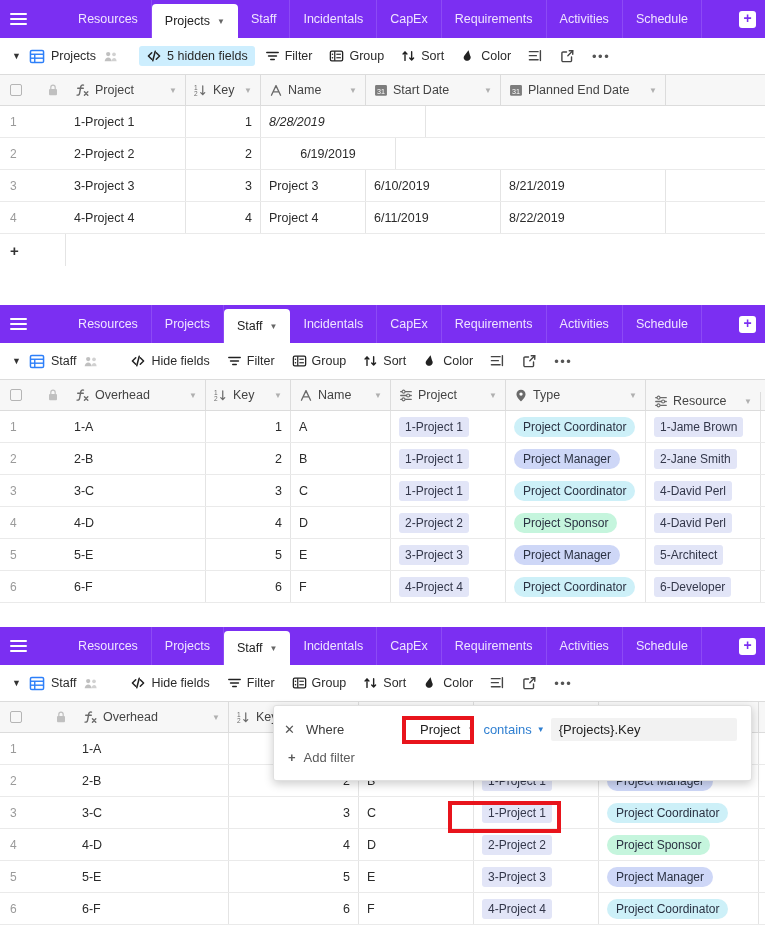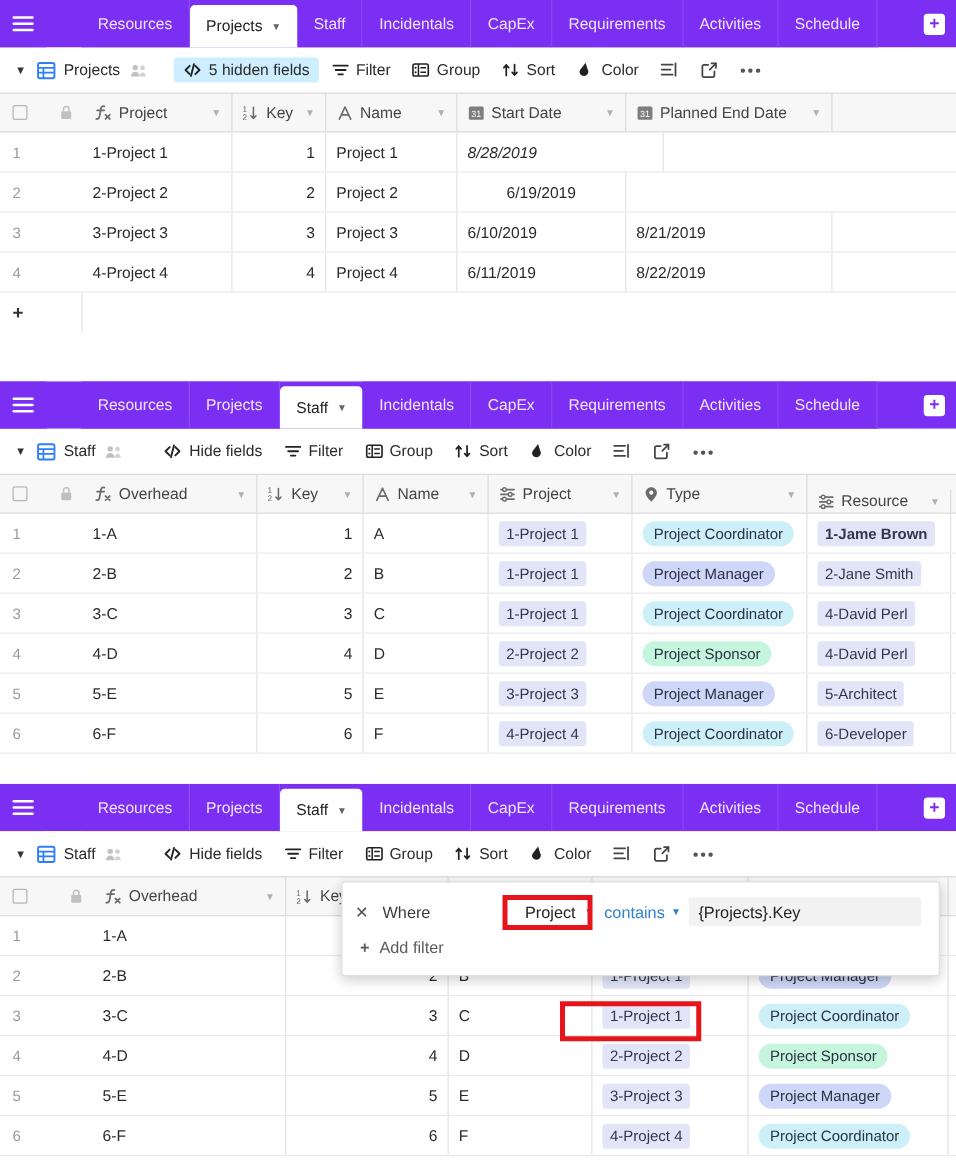--- a/index.html
+++ b/index.html
@@ -325,37 +325,31 @@
           </div>
         </div>
         <div class="grid-row drow">
           <div class="cell rownum" style="width: 66px;">1</div>
           <div class="cell" style="width: 120px;">
             <span>1-Project 1</span>
           </div>
           <div class="cell num" style="width: 75px;">
             <span>1</span>
           </div>
-          <div class="cell" style="width: 105px;">
-            <span>Project 1</span>
-          </div>
           <div class="cell" style="width: 165px; font-style: italic;">
             <span>8/28/2019</span>
           </div>
         </div>
         <div class="grid-row drow">
           <div class="cell rownum" style="width: 66px;">2</div>
           <div class="cell" style="width: 120px;">
             <span>2-Project 2</span>
           </div>
           <div class="cell num" style="width: 75px;">
             <span>2</span>
-          </div>
-          <div class="cell" style="width: 105px;">
-            <span>Project 2</span>
           </div>
           <div class="cell" style="width: 135px; justify-content: center;">
             <span>6/19/2019</span>
           </div>
         </div>
         <div class="grid-row drow">
           <div class="cell rownum" style="width: 66px;">3</div>
           <div class="cell" style="width: 120px;">
             <span>3-Project 3</span>
           </div>
@@ -631,21 +625,21 @@
           </div>
           <div class="cell" style="width: 100px;">
             <span>A</span>
           </div>
           <div class="cell" style="width: 115px;">
             <span class="tag tag-link">1-Project 1</span>
           </div>
           <div class="cell" style="width: 140px;">
             <span class="tag tag-pill" style="background: rgb(205, 240, 248);">Project Coordinator</span>
           </div>
-          <div class="cell" style="width: 115px; font-weight: bold;">
+          <div class="cell" style="width: 115px;">
             <span class="tag tag-link">1-Jame Brown</span>
           </div>
         </div>
         <div class="grid-row drow">
           <div class="cell rownum" style="width: 66px;">2</div>
           <div class="cell" style="width: 140px;">
             <span>2-B</span>
           </div>
           <div class="cell num" style="width: 85px;">
             <span>2</span>

